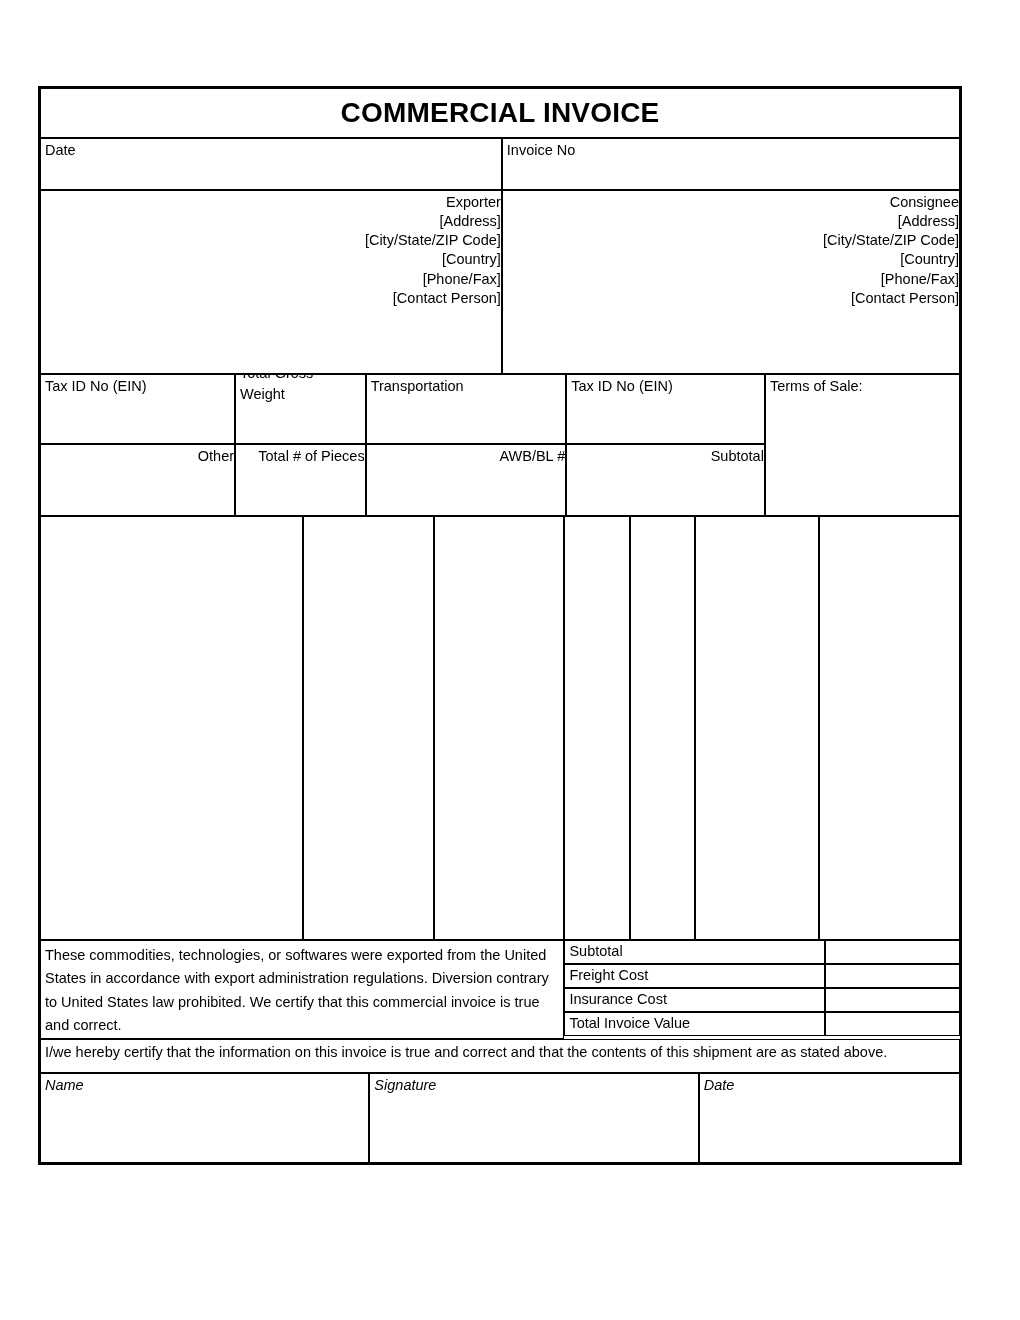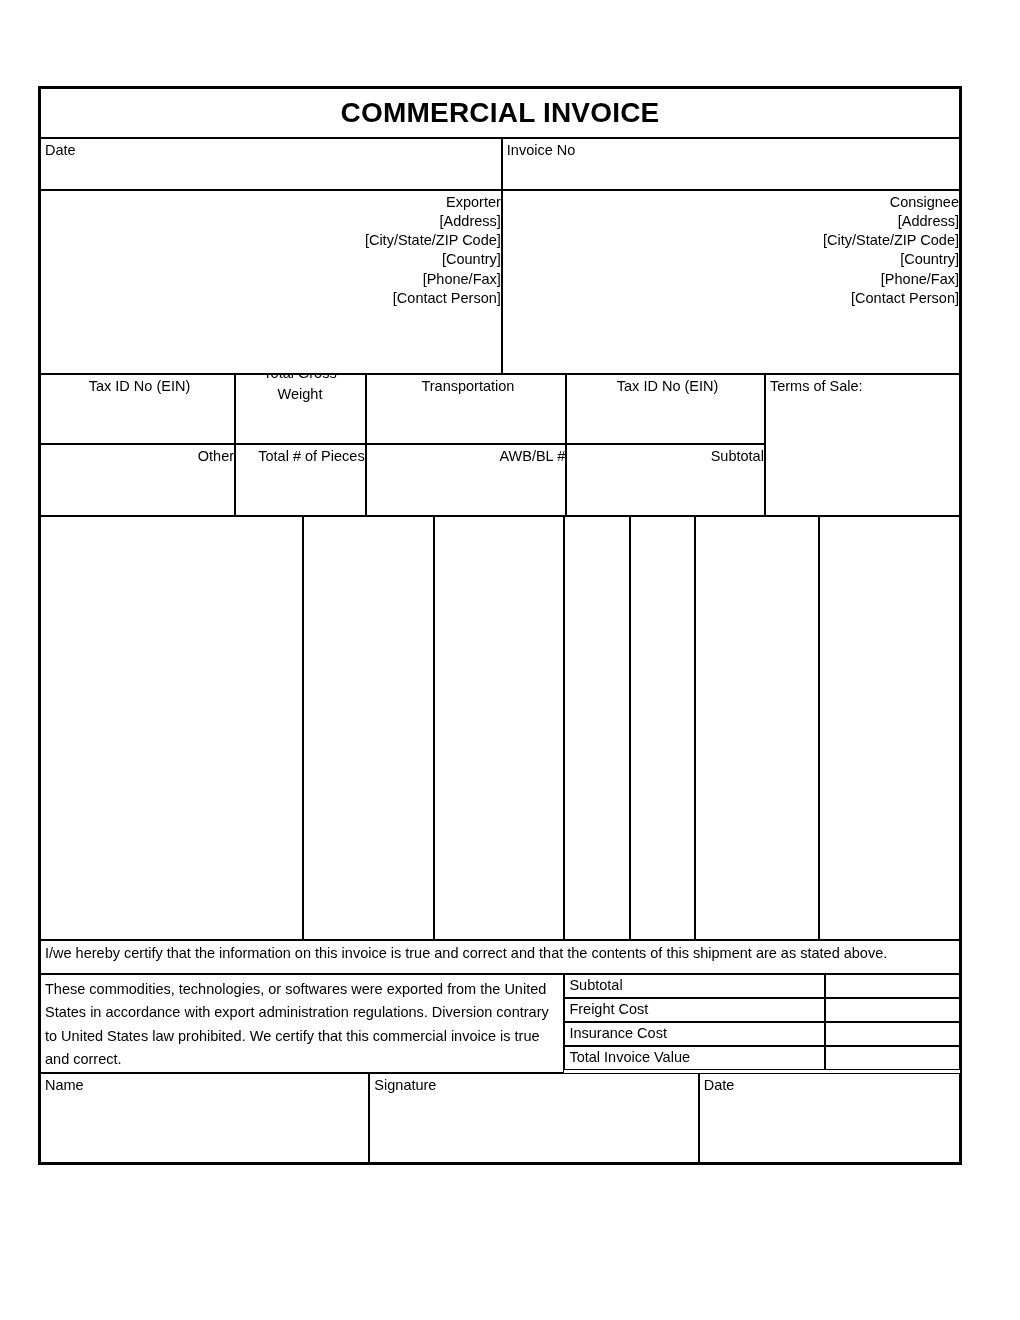--- a/index.html
+++ b/index.html
@@ -66,25 +66,25 @@
     font-size: 28px;
     font-weight: bold;
     letter-spacing: 0.2px;
     line-height: 1;
     padding: 0;
   }
 
   
   .h-date    { height: 50px; }
   .h-party   { height: 182px; text-align: right; }
-  .h-info    { height: 68px; text-align: center; }
+  .h-info    { height: 68px; }
   .h-info2   { height: 70px; text-align: right; }
   .h-thead   { height: 46px; }
   .h-body    { height: 422px; }
-  .h-sign    { height: 88px; }
+  .h-sign    { height: 88px; font-style: italic; }
 
   .label {
     font-size: 14.5px;
     white-space: nowrap;
   }
 
   .party-lines div {
     font-size: 14.5px;
     white-space: nowrap;
   }
@@ -261,30 +261,20 @@
           <td class="h-body"></td>
           <td class="h-body"></td>
           <td class="h-body"></td>
           <td class="h-body"></td>
           <td class="h-body"></td>
         </tr>
       </tbody>
     </table>
 
     <table class="grid">
-      <tbody>
-        <tr>
-          <td class="statement" style="height:32px;">
-            <div class="pad">I/we hereby certify that the information on this invoice is true and correct and that the contents of this shipment are as stated above.</div>
-          </td>
-        </tr>
-      </tbody>
-    </table>
-
-    <table class="grid">
       <colgroup>
         <col style="width:57.0%">
         <col style="width:43.0%">
       </colgroup>
       <tbody>
         <tr>
           <td style="height:96px;">
             <div class="cert-text">These commodities, technologies, or softwares were exported from the United States in accordance with export administration regulations. Diversion contrary to United States law prohibited. We certify that this commercial invoice is true and correct.</div>
           </td>
           <td style="border:0; padding:0;">
@@ -327,20 +317,30 @@
                   </td>
                 </tr>
               </tbody>
             </table>
           </td>
         </tr>
       </tbody>
     </table>
 
     <table class="grid">
+      <tbody>
+        <tr>
+          <td class="statement" style="height:32px;">
+            <div class="pad">I/we hereby certify that the information on this invoice is true and correct and that the contents of this shipment are as stated above.</div>
+          </td>
+        </tr>
+      </tbody>
+    </table>
+
+    <table class="grid">
       <colgroup>
         <col style="width:35.8%">
         <col style="width:35.8%">
         <col style="width:28.4%">
       </colgroup>
       <tbody>
         <tr>
           <td class="h-sign">
             <div class="pad label">Name</div>
           </td>

